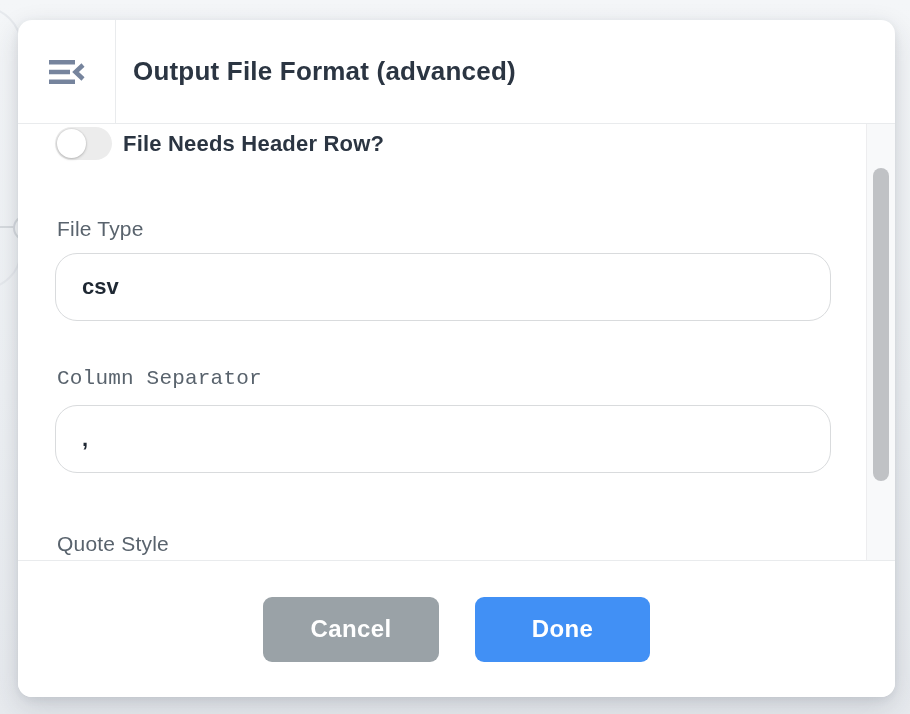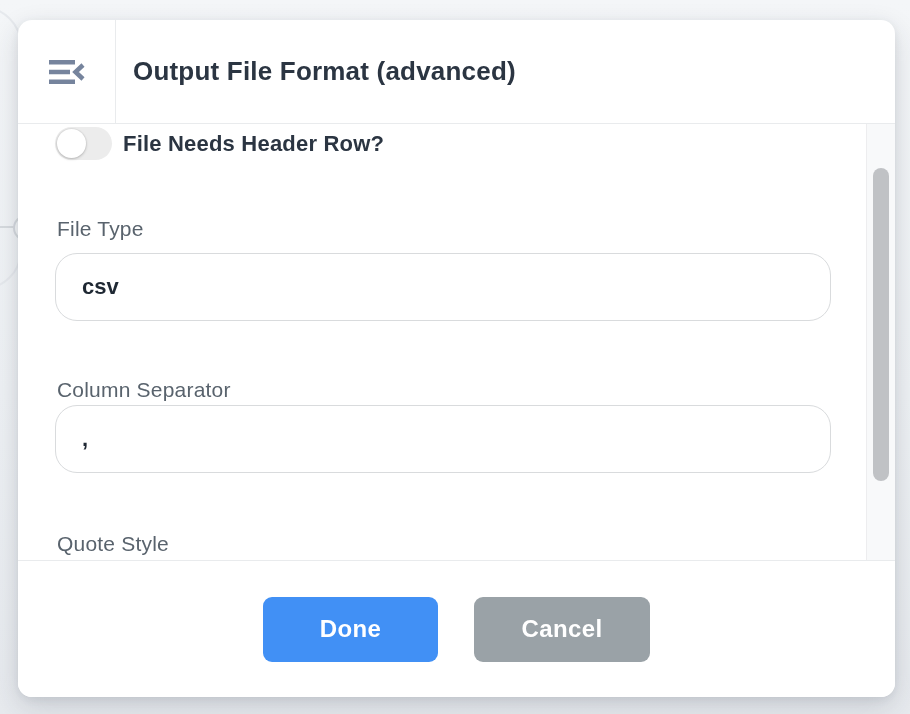--- a/index.html
+++ b/index.html
@@ -65,21 +65,21 @@
     background:#ffffff;box-shadow:0 1px 3px rgba(0,0,0,.22),0 0 0 1px rgba(0,0,0,.03);
   }
   .toggle-label{
     margin-left:11px;font-size:22px;font-weight:700;color:#2b3542;letter-spacing:.2px;
   }
 
   .field-label{
     position:absolute;left:39px;font-size:21px;font-weight:400;color:#59636d;letter-spacing:.2px;
   }
   .lbl-1{top:93px;}
-  .lbl-2{top:254px;}
+  .lbl-2{top:243px;font-family:Liberation Mono, monospace;}
   .lbl-3{top:408px;}
   .text-input{
     position:absolute;left:37px;width:776px;height:68px;box-sizing:border-box;
     border:1px solid #d9dbdd;border-radius:22px;background:#ffffff;
     padding:0 0 0 26px;font-family:"Liberation Sans","DejaVu Sans",sans-serif;
     font-size:22px;font-weight:700;color:#1f2833;outline:none;
   }
   .inp-1{top:129px;}
   .inp-2{top:281px;}
 
@@ -138,18 +138,18 @@
       <input class="text-input inp-2" type="text" value="," style="">
 
       <div class="field-label lbl-3">Quote Style</div>
 
       <div class="scroll-track">
         <div class="scroll-thumb"></div>
       </div>
     </div>
 
     <div class="modal-footer">
+      <button class="btn btn-cancel">Cancel</button>
       <button class="btn btn-done">Done</button>
-      <button class="btn btn-cancel">Cancel</button>
     </div>
 
   </div>
 </div>
 
 </body></html>

